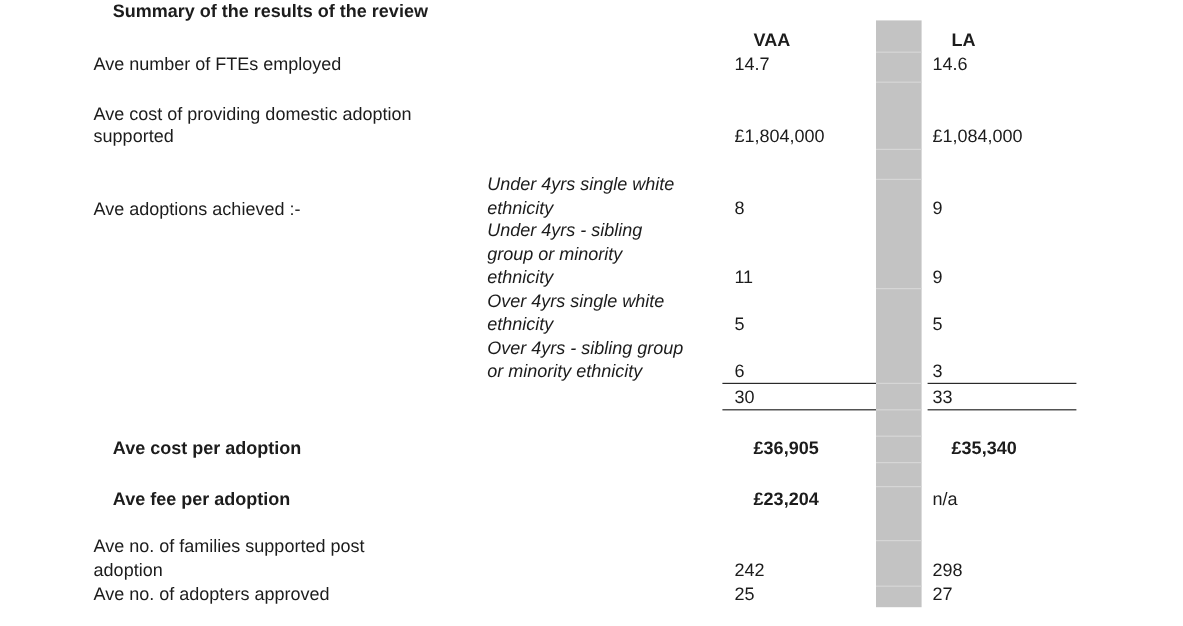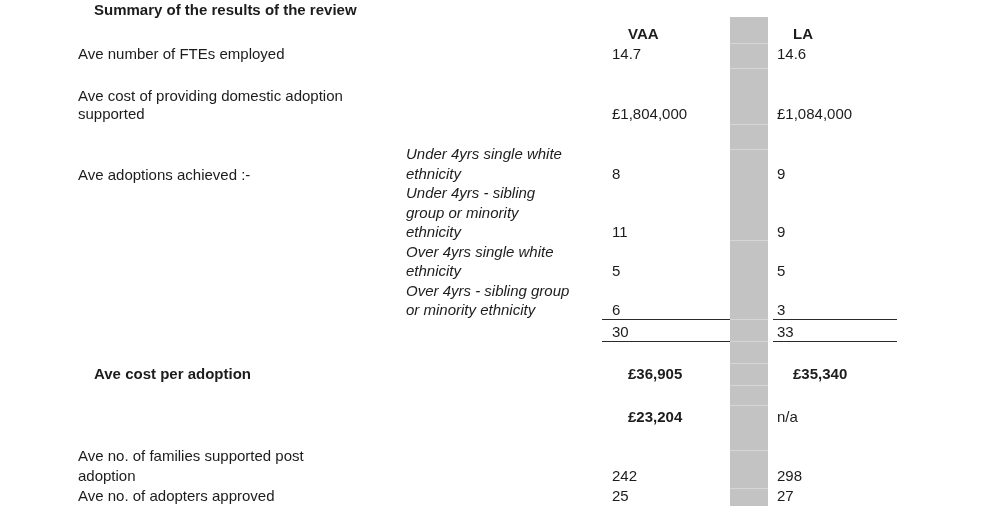--- a/index.html
+++ b/index.html
@@ -96,20 +96,21 @@
   <div class="rule rule-la" style="top:319px"></div>
   <div class="cell" style="left:612px; top:322px">30</div>
   <div class="cell" style="left:777px; top:322px">33</div>
   <div class="rule rule-vaa" style="top:341px"></div>
   <div class="rule rule-la" style="top:341px"></div>
 
   <div class="cell bold" style="left:78px; top:364px">Ave cost per adoption</div>
   <div class="cell bold" style="left:612px; top:364px">£36,905</div>
   <div class="cell bold" style="left:777px; top:364px">£35,340</div>
 
+  <div class="cell bold" style="left:78px; top:407px">Ave fee per adoption</div>
   <div class="cell bold" style="left:612px; top:407px">£23,204</div>
   <div class="cell" style="left:777px; top:407px">n/a</div>
 
   <div class="cell" style="left:78px; top:446px">Ave no. of families supported post</div>
   <div class="cell" style="left:78px; top:466px">adoption</div>
   <div class="cell" style="left:612px; top:466px">242</div>
   <div class="cell" style="left:777px; top:466px">298</div>
 
   <div class="cell" style="left:78px; top:486px">Ave no. of adopters approved</div>
   <div class="cell" style="left:612px; top:486px">25</div>

